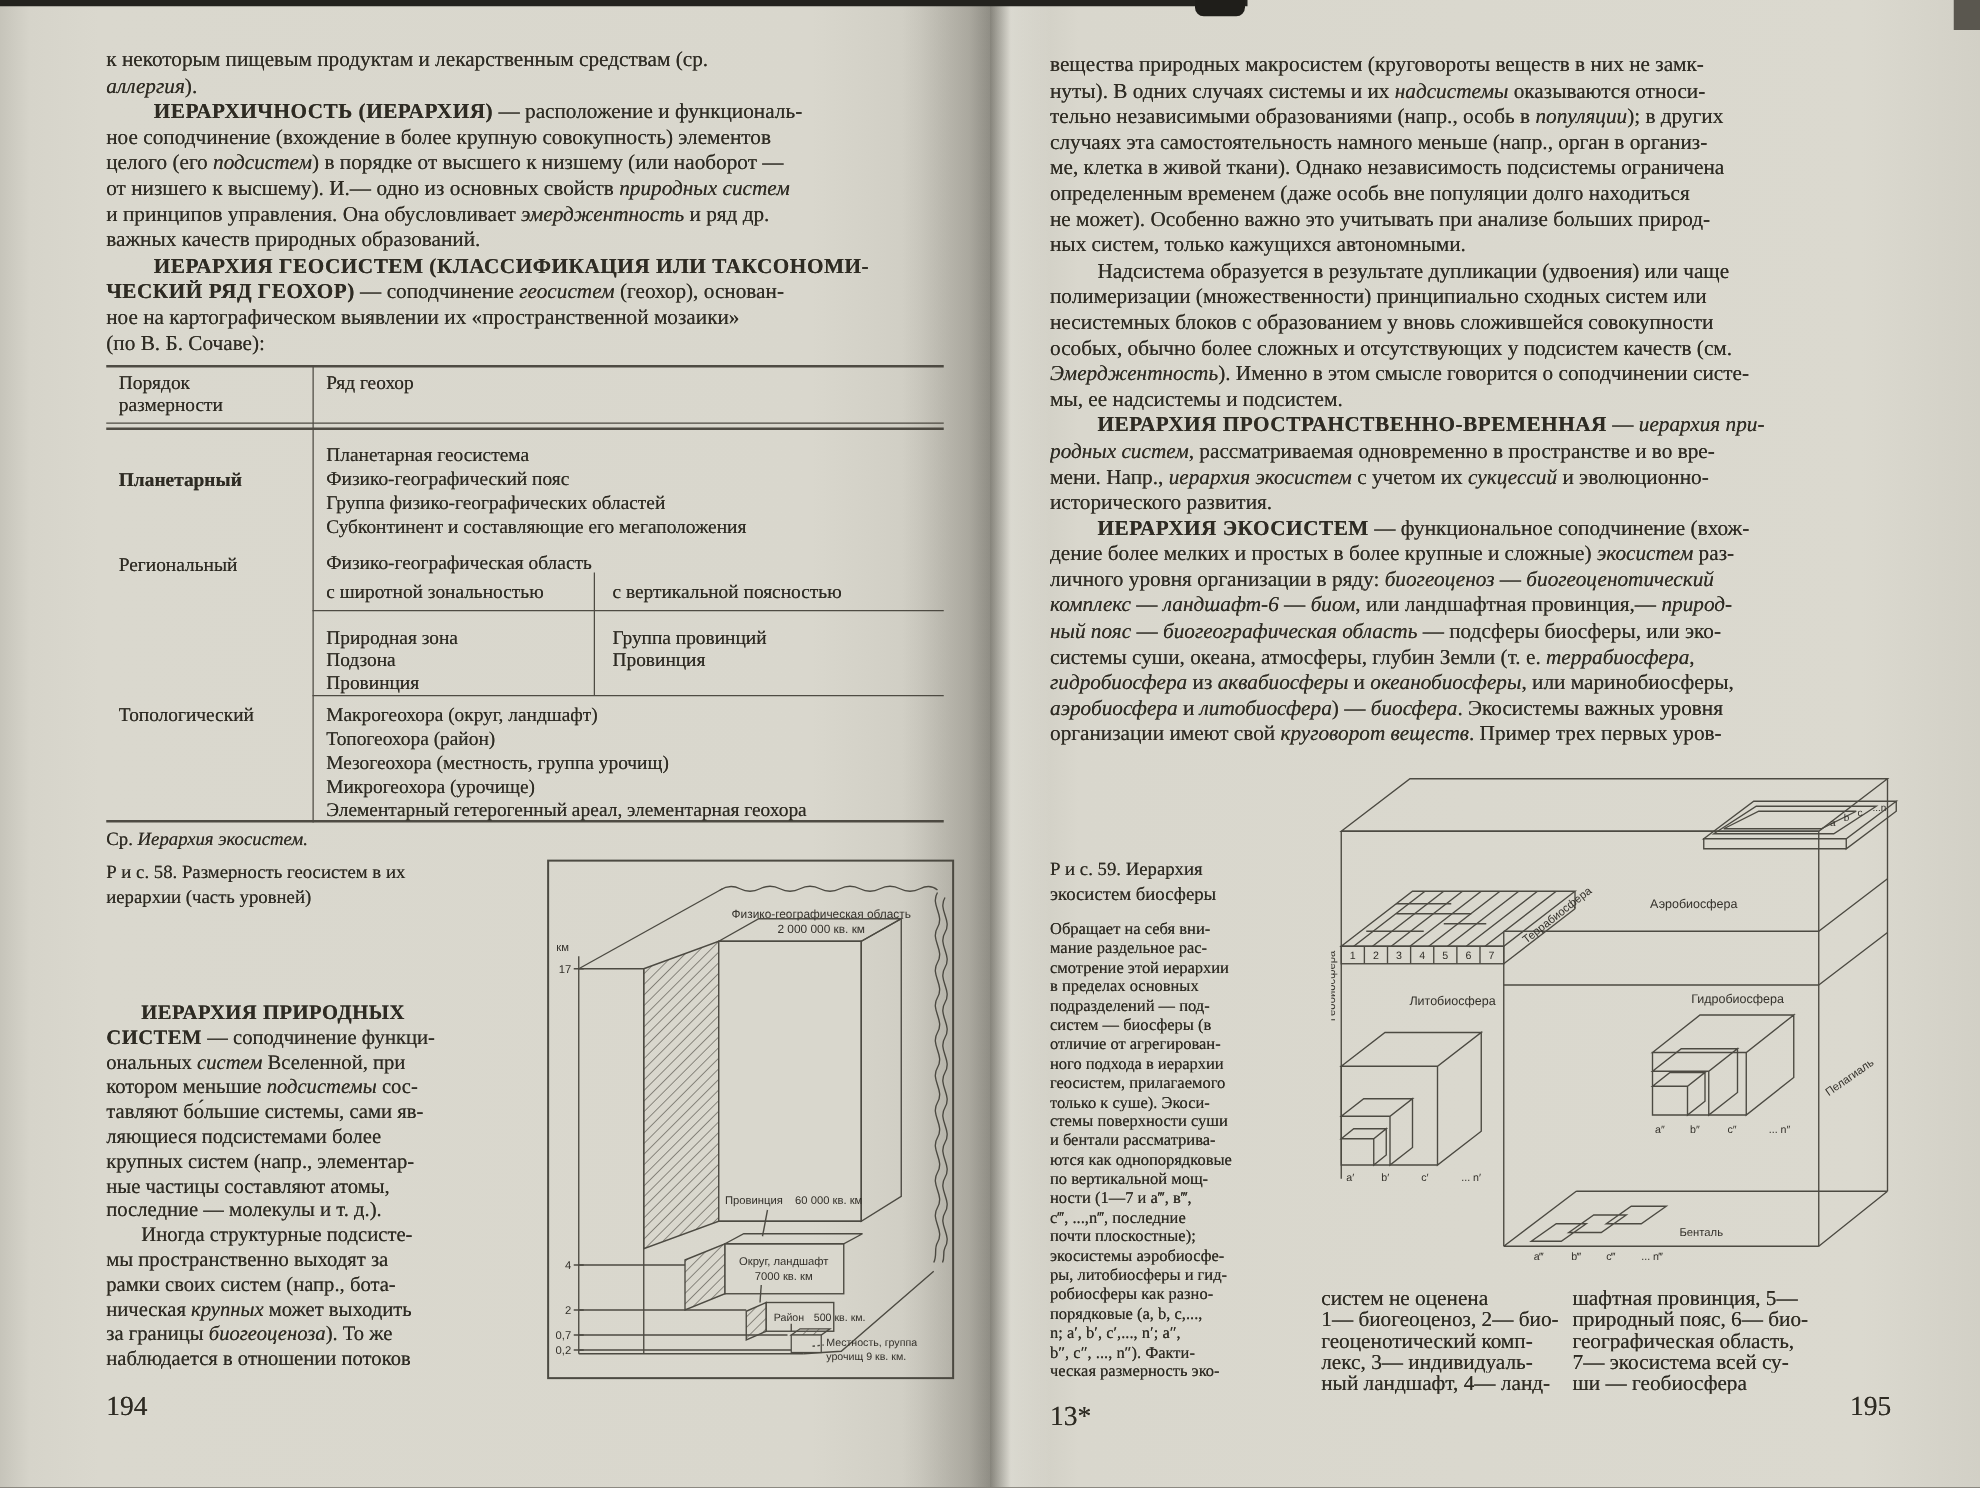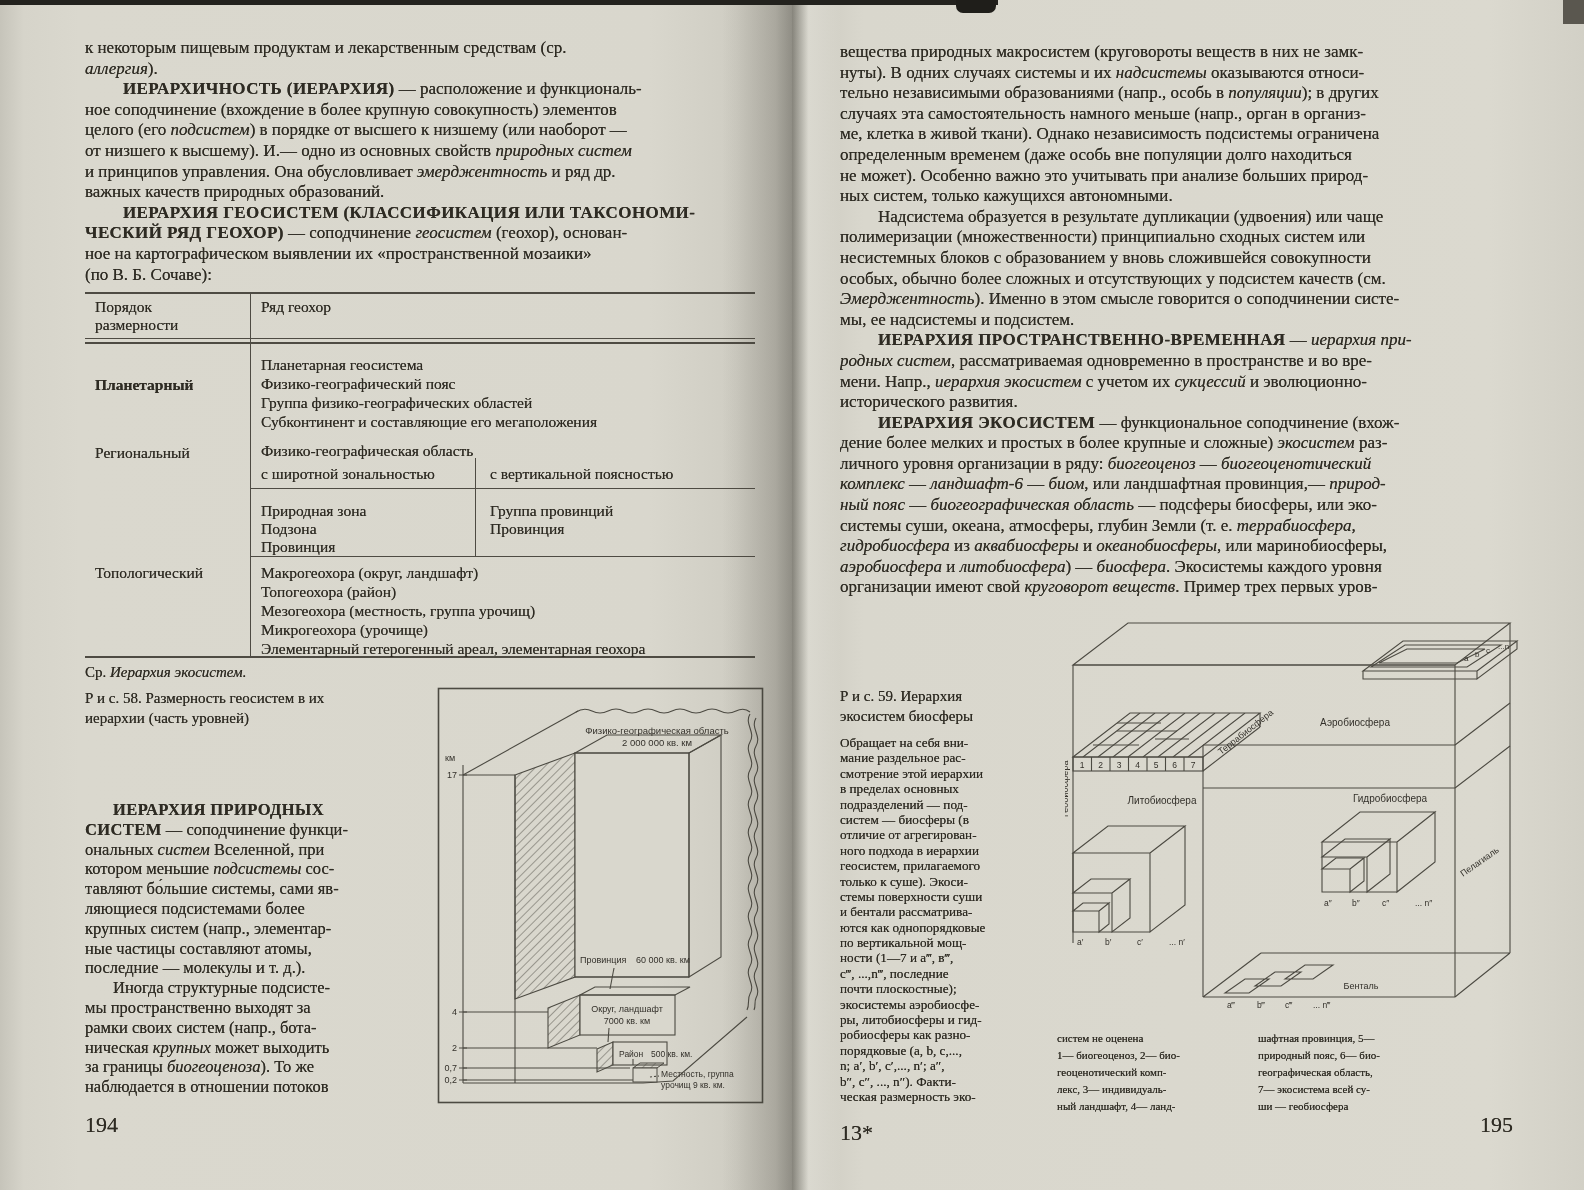--- a/index.html
+++ b/index.html
@@ -20,21 +20,21 @@
   .line.nj::after{content:none;}
   .b{font-weight:bold;letter-spacing:.4px;}
   .i{font-style:italic;}
   .txt{color:#2e2b23;text-shadow:0 0 .5px rgba(46,43,35,.85);}
   .body-text .line{height:20.6px;line-height:20.6px;font-size:17px;}
   .body-text .ind{text-indent:38px;}
   .col-text .line{height:19.8px;line-height:19.8px;font-size:16.5px;}
   .col-text .ind{text-indent:28px;}
   .caption .line{height:20px;line-height:20px;font-size:15px;}
   .note .line{height:15.4px;line-height:15.4px;font-size:13.2px;}
-  .capcol .line{height:17px;line-height:17px;font-size:11px;}
+  .capcol .line{height:17px;line-height:17px;font-size:17px;}
   .pgnum{position:absolute;font-size:22px;color:#2e2b23;text-shadow:0 0 .5px rgba(46,43,35,.8);}
   
   #gtable{left:85px;top:292px;width:670px;height:366px;font-size:15.5px;}
   #gtable .cell{position:absolute;line-height:18px;white-space:nowrap;text-shadow:0 0 .4px rgba(46,43,35,.8);}
   .tl{position:absolute;background:#4e4b43;}
   svg text{fill:#33302a;font-family:"Liberation Sans","DejaVu Sans",sans-serif;}
   svg .ln{stroke:#4c4a42;fill:none;stroke-width:1.1px;}
   svg .fp{fill:#d9d7cd;}
 </style>
 </head>
@@ -196,21 +196,21 @@
         <div class="line"><span class="i">родных систем</span><span>, рассматриваемая одновременно в пространстве и во вре-</span></div>
         <div class="line"><span>мени. Напр., </span><span class="i">иерархия экосистем</span><span> с учетом их </span><span class="i">сукцессий</span><span> и эволюционно-</span></div>
         <div class="line nj"><span>исторического развития.</span></div>
         <div class="line ind"><span class="b">ИЕРАРХИЯ ЭКОСИСТЕМ</span><span> — функциональное соподчинение (вхож-</span></div>
         <div class="line"><span>дение более мелких и простых в более крупные и сложные) </span><span class="i">экосистем</span><span> раз-</span></div>
         <div class="line"><span>личного уровня организации в ряду: </span><span class="i">биогеоценоз</span><span> — </span><span class="i">биогеоценотический</span></div>
         <div class="line"><span class="i">комплекс</span><span> — </span><span class="i">ландшафт-6</span><span> — </span><span class="i">биом</span><span>, или ландшафтная провинция,— </span><span class="i">природ-</span></div>
         <div class="line"><span class="i">ный пояс</span><span> — </span><span class="i">биогеографическая область</span><span> — подсферы биосферы, или эко-</span></div>
         <div class="line"><span>системы суши, океана, атмосферы, глубин Земли (т. е. </span><span class="i">террабиосфера,</span></div>
         <div class="line"><span class="i">гидробиосфера</span><span> из </span><span class="i">аквабиосферы</span><span> и </span><span class="i">океанобиосферы</span><span>, или маринобиосферы,</span></div>
-        <div class="line"><span class="i">аэробиосфера</span><span> и </span><span class="i">литобиосфера</span><span>) — </span><span class="i">биосфера</span><span>. Экосистемы каждого уровня</span></div>
+        <div class="line"><span class="i">аэробиосфера</span><span> и </span><span class="i">литобиосфера</span><span>) — </span><span class="i">биосфера</span><span>. Экосистемы важных уровня</span></div>
         <div class="line"><span>организации имеют свой </span><span class="i">круговорот веществ</span><span>. Пример трех первых уров-</span></div>
       </div>
     <div class="blk caption txt" style="left:48px;top:686px;width:215px;">
         <div class="line nj"><span>Р и с. 59. Иерархия</span></div>
         <div class="line nj"><span>экосистем биосферы</span></div>
       </div>
     <div class="blk note txt" style="left:48px;top:735px;width:208px;">
         <div class="line"><span>Обращает на себя вни-</span></div>
         <div class="line"><span>мание раздельное рас-</span></div>
         <div class="line"><span>смотрение этой иерархии</span></div>

